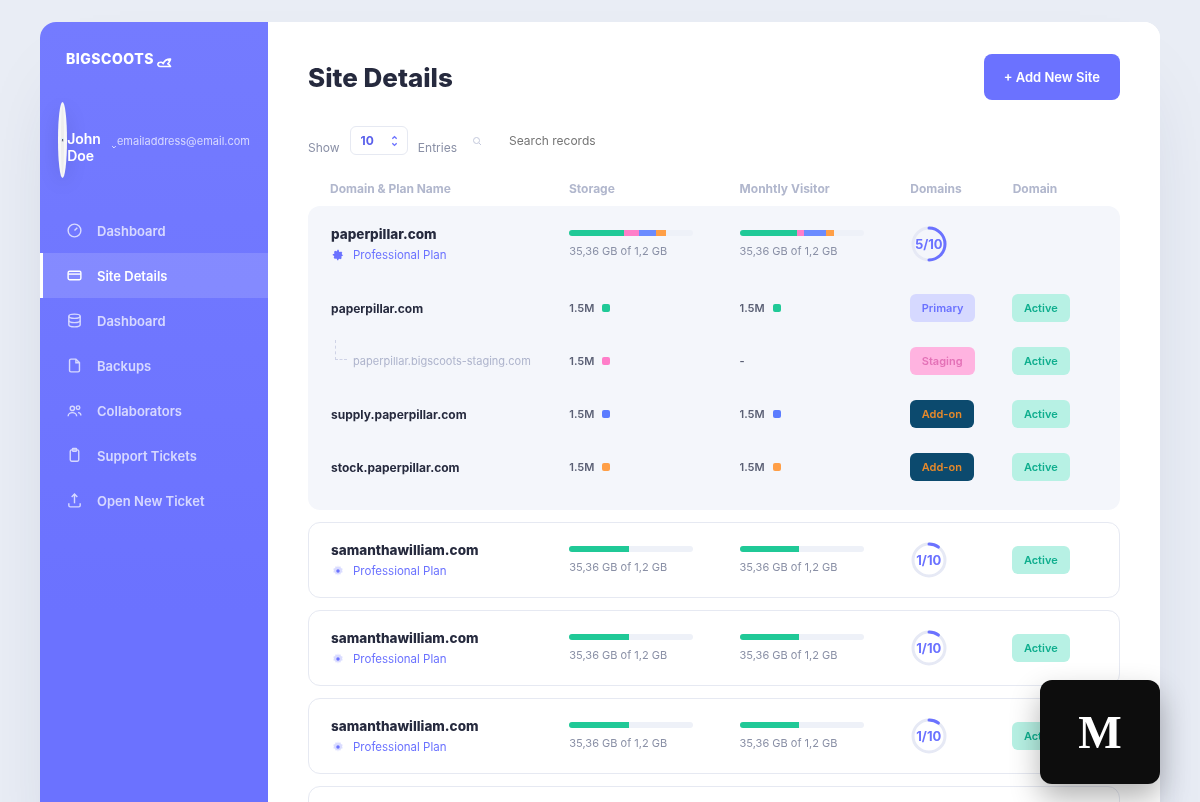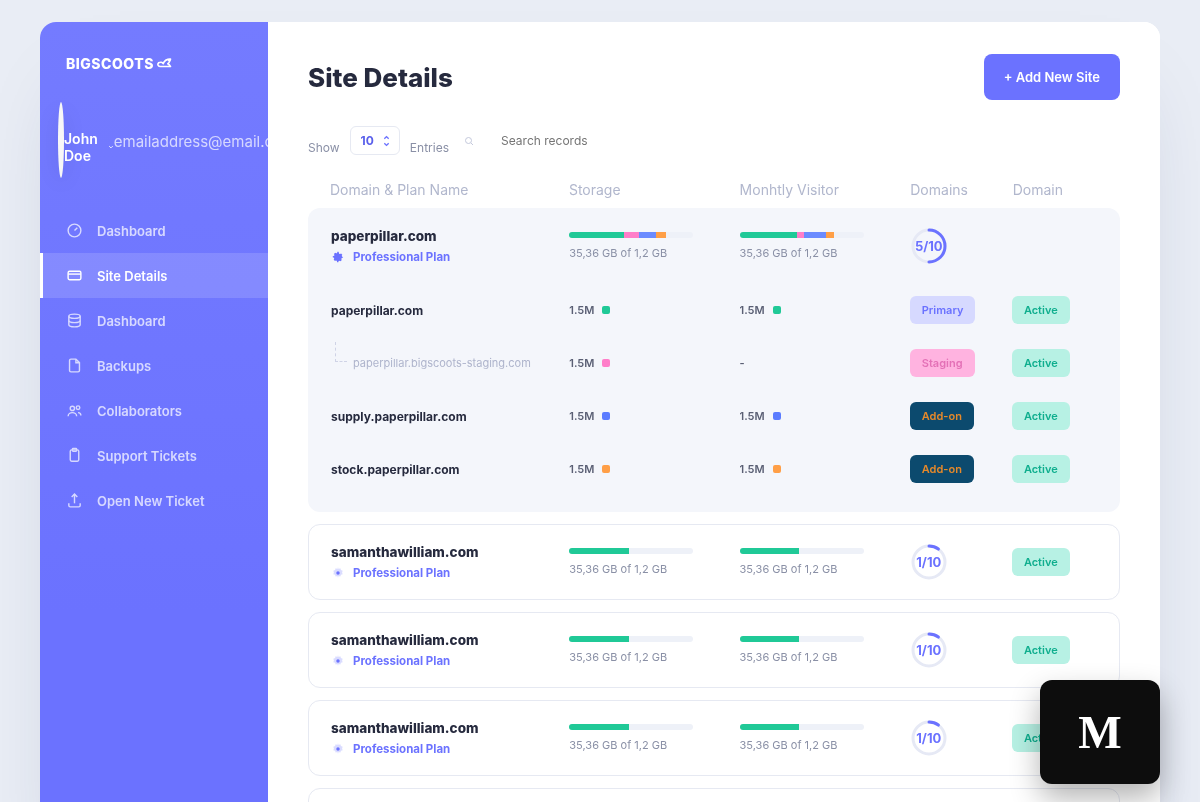--- a/index.html
+++ b/index.html
@@ -21,56 +21,56 @@
     --pink-text:#e471b7;
     --lilac:#d6d9ff;
     --lilac-text:#6b72ff;
     --pale:#eef1f8;
   }
   *{box-sizing:border-box;font-family:Inter,system-ui,-apple-system,Segoe UI,Roboto,Helvetica,Arial,sans-serif;-webkit-font-smoothing:antialiased}
   body{margin:0;background:var(--bg);padding:22px 40px 40px 40px}
   .app{width:1120px;margin:0 auto;display:flex;border-radius:16px;overflow:hidden;box-shadow:0 40px 80px -40px rgba(30,40,90,.25);background:var(--white);min-height:740px;position:relative}
   
   .sidebar{width:228px;background:linear-gradient(180deg,#747bff 0%, #6b72ff 70%);color:#fff;padding:28px 0 28px 0;display:flex;flex-direction:column}
-  .brand{display:flex;align-items:flex-end;gap:0;padding:0 26px;font-weight:800;letter-spacing:.5px}
+  .brand{display:flex;align-items:flex-start;gap:0;padding:0 26px;font-weight:800;letter-spacing:.5px}
   .brand span{font-size:14px}
   .brand svg{width:22px;height:22px}
   .profile{display:flex;flex-direction:row;align-items:center;margin-top:30px;padding:0 18px}
   .avatar{width:76px;height:76px;border-radius:50%;overflow:hidden;border:3px solid rgba(255,255,255,.5);box-shadow:0 6px 20px rgba(0,0,0,.15);background:#eee}
   .avatar svg{width:100%;height:100%}
   .name-row{margin-top:14px;display:flex;align-items:center;gap:6px;font-weight:600;font-size:14px}
   .name-row svg{width:10px;height:10px;opacity:.9}
-  .email{font-size:15px;opacity:.7;margin-top:2px}
+  .email{font-size:11px;opacity:.7;margin-top:2px}
   .nav{margin-top:30px;display:flex;flex-direction:column}
   .nav-item{display:flex;align-items:center;gap:14px;padding:14px 26px;font-size:13px;font-weight:600;opacity:.72;cursor:pointer}
   .nav-item svg{width:17px;height:17px;flex:0 0 auto}
   .nav-item.active{background:rgba(255,255,255,.14);opacity:1;position:relative}
   .nav-item.active::before{content:"";position:absolute;left:0;top:0;bottom:0;width:3px;background:#fff}
   
   .main{flex:1;padding:32px 40px 28px 40px;background:var(--white)}
   .page-head{display:flex;align-items:center;justify-content:space-between}
   .page-title{font-size:26px;font-weight:800;color:var(--ink)}
   .btn-primary{background:var(--indigo);color:#fff;border:none;border-radius:8px;padding:15px 20px;font-weight:600;font-size:13px;cursor:pointer}
   .filters{display:flex;align-items:center;gap:14px;margin-top:26px;color:var(--muted2);font-size:12px}
   .show-box{display:flex;align-items:flex-end;gap:10px}
-  .entries-select{border:1px solid var(--border);border-radius:6px;padding:6px 8px 6px 10px;display:flex;align-items:center;gap:8px;color:#5a60eb;font-weight:700;font-size:12px}
+  .entries-select{border:1px solid var(--border);border-radius:6px;padding:6px 8px 6px 10px;display:flex;align-items:center;gap:16px;color:#5a60eb;font-weight:700;font-size:12px}
   .entries-select svg{width:9px;height:14px}
   .search{display:flex;align-items:center;gap:24px;color:var(--muted)}
   .search input{border:none;outline:none;font-size:12px;color:var(--muted2);background:transparent;width:160px}
   .search svg{width:12px;height:12px}
   
   .table{margin-top:26px}
-  .thead{display:grid;grid-template-columns: 1.4fr 1fr 1fr 0.6fr 0.5fr;padding:0 22px 10px 22px;color:#b1b7cd;font-size:14px;font-weight:400}
+  .thead{display:grid;grid-template-columns: 1.4fr 1fr 1fr 0.6fr 0.5fr;padding:0 22px 10px 22px;color:#b1b7cd;font-size:12px;font-weight:700}
   
   .card{border:1px solid var(--border);border-radius:12px;background:var(--white);margin-bottom:12px}
   .card.expanded{background:var(--card);border-color:transparent}
   .card-summary{display:grid;grid-template-columns: 1.4fr 1fr 1fr 0.6fr 0.5fr;align-items:center;padding:18px 22px}
   .domain-cell{display:flex;flex-direction:column;gap:6px}
   .domain-name{font-weight:800;color:var(--ink);font-size:13.5px}
-  .plan-row{display:flex;align-items:center;gap:8px;color:var(--indigo);font-size:11.5px;font-weight:700}
+  .plan-row{display:flex;align-items:center;gap:8px;color:var(--indigo);font-size:11.5px;font-weight:400}
   .gear{width:14px;height:14px;color:var(--indigo)}
   .bar{width:124px;height:6px;border-radius:4px;overflow:hidden;display:flex;background:var(--pale)}
   .bar>span{height:100%}
   .metric{font-size:11px;color:var(--muted2);margin-top:8px}
   .domains-pill{width:38px;height:38px;border-radius:50%;display:flex;align-items:center;justify-content:center;position:relative}
   .domains-pill span{font-size:13px;font-weight:700;color:var(--indigo)}
   .ring{position:absolute;inset:0}
   .badge{display:inline-flex;align-items:center;justify-content:center;border-radius:6px;font-size:11px;font-weight:600;padding:7px 12px}
   .b-active{background:var(--teal);color:var(--teal-text)}
   .b-primary{background:var(--lilac);color:var(--lilac-text)}

